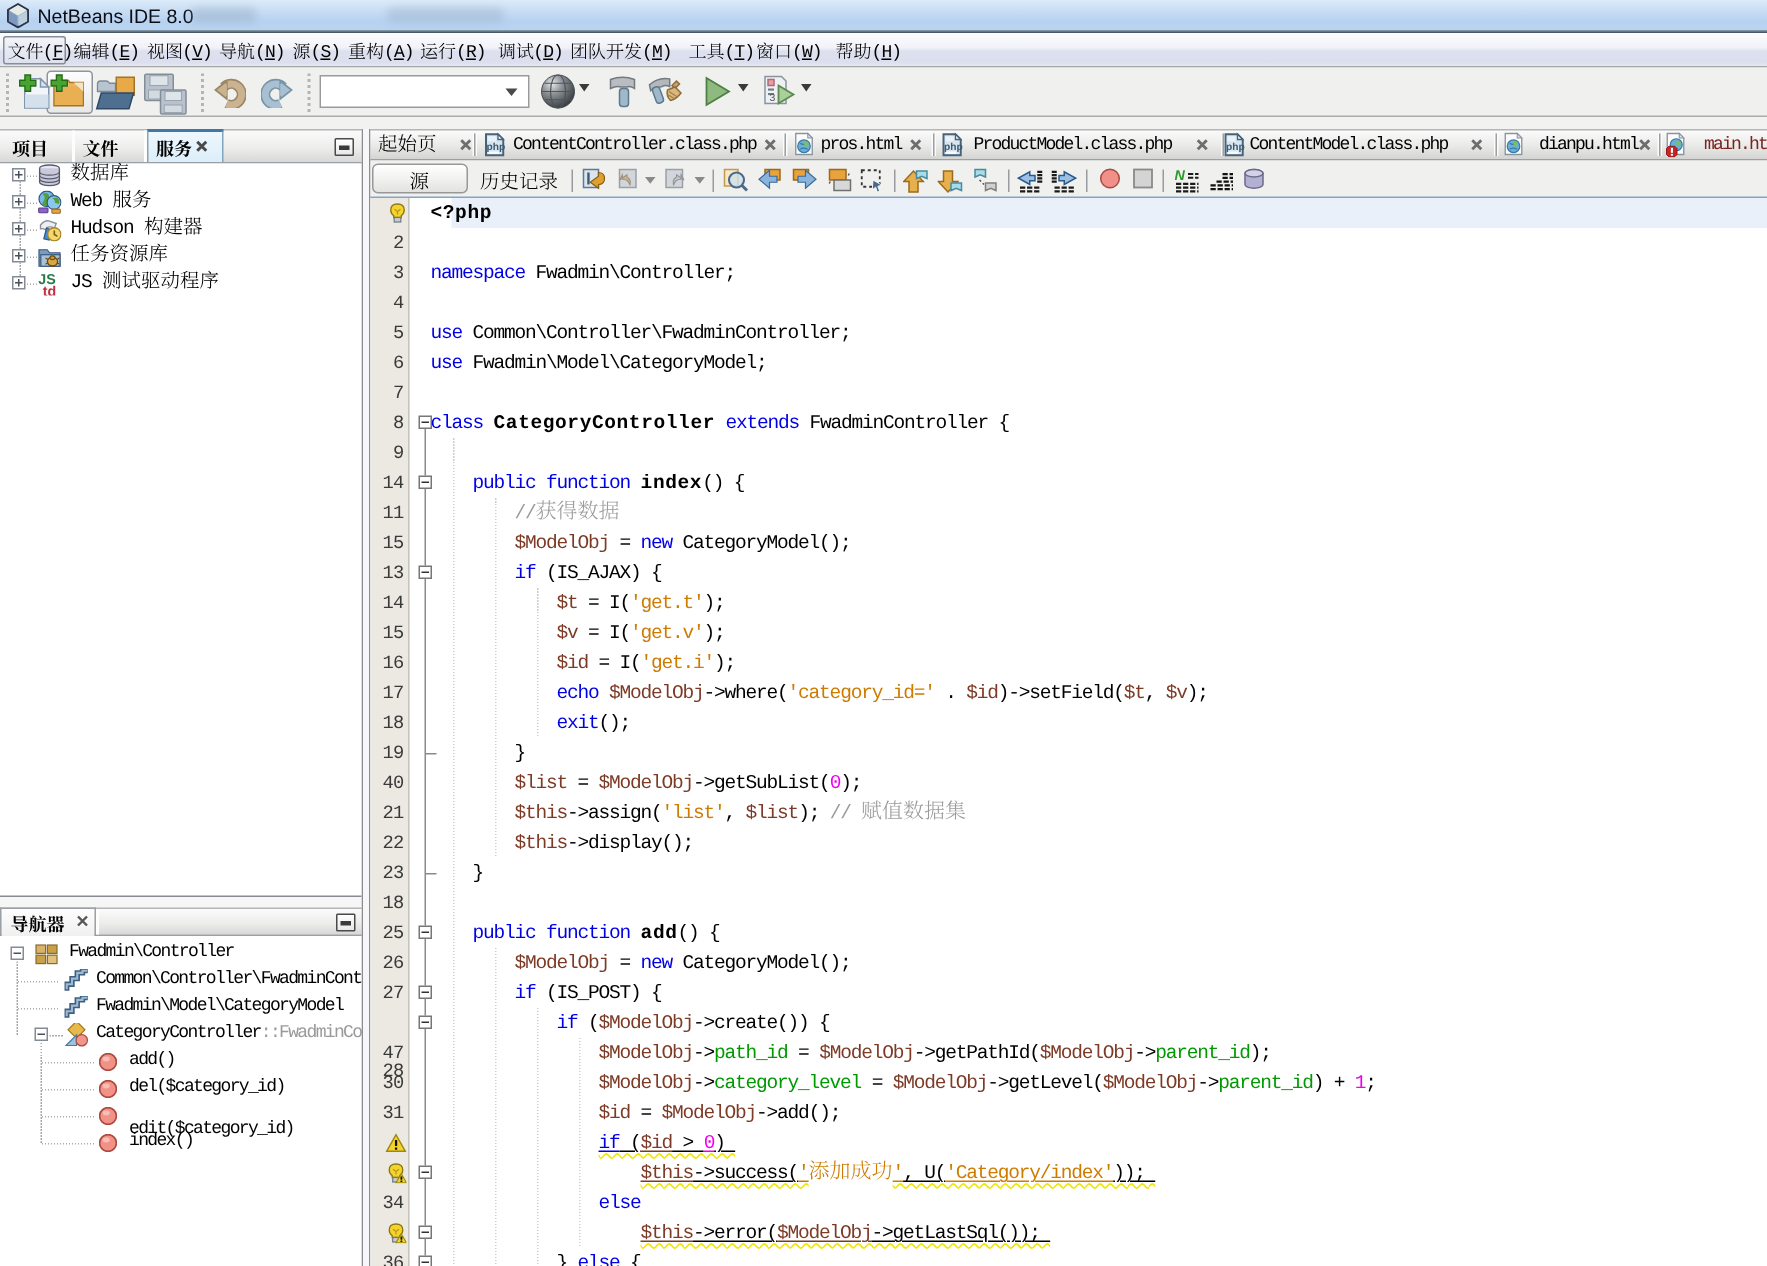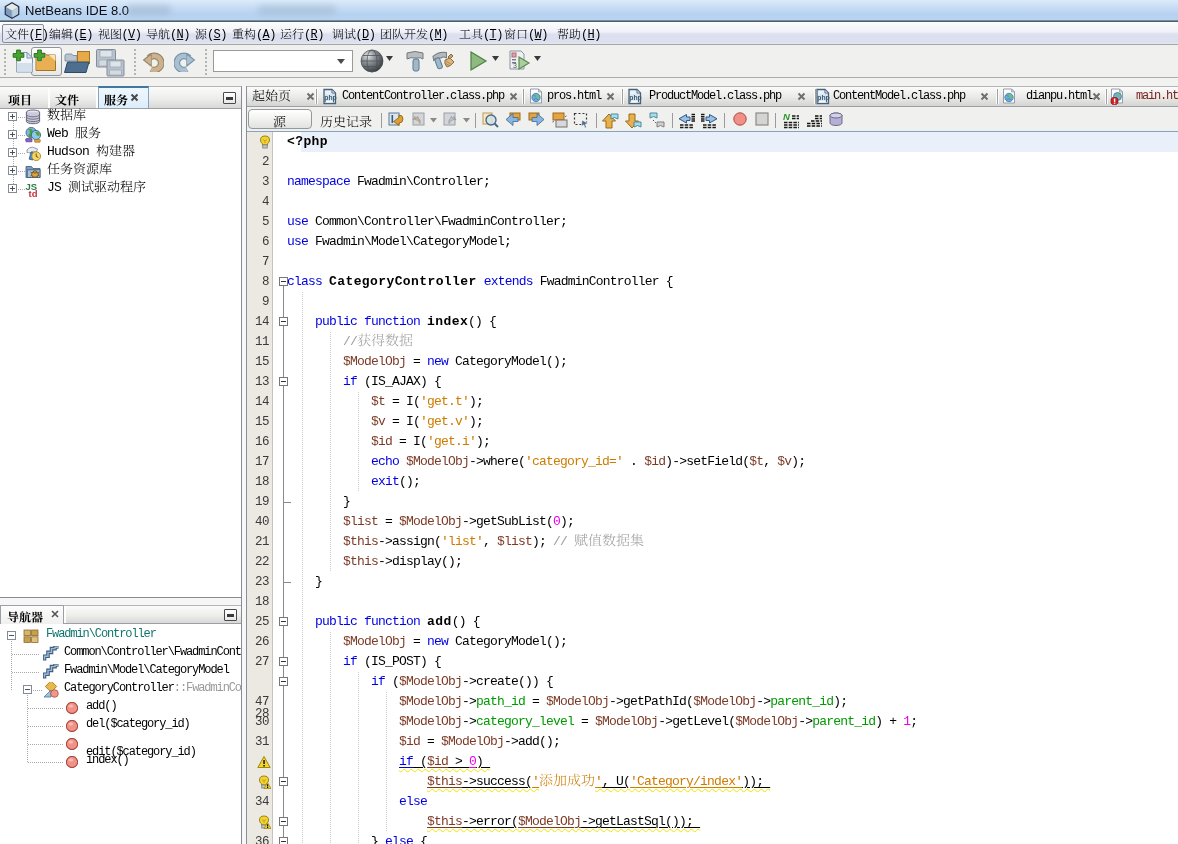--- a/index.html
+++ b/index.html
@@ -405,21 +405,21 @@
 <div class="dotv abs" style="left:27px;top:695px;height:67px"></div>
 <div class="ebox abs" style="left:7px;top:630.5px">
     <b></b>
   </div>
 <svg class="ic" style="left:23px;top:627.5px" width="16" height="16" viewBox="0 0 16 16">
     <rect x="1" y="2" width="6.4" height="5.6" fill="#d8b46a" stroke="#8a6a30" stroke-width="0.8"></rect>
     <rect x="8.6" y="2" width="6.4" height="5.6" fill="#c8a048" stroke="#8a6a30" stroke-width="0.8"></rect>
     <rect x="1" y="8.8" width="6.4" height="5.6" fill="#c8a048" stroke="#8a6a30" stroke-width="0.8"></rect>
     <rect x="8.6" y="8.8" width="6.4" height="5.6" fill="#e0c27e" stroke="#8a6a30" stroke-width="0.8"></rect>
   </svg>
-<div class="trow" style="left:46px;top:626.5px;font-size:12px;letter-spacing:-1.1px"><span style="color:#0f766e">Fwadmin\Controller</span></div>
+<div class="trow" style="left:46px;top:626.5px;font-size:12px;letter-spacing:-1.1px"><span style="color:#000000">Fwadmin\Controller</span></div>
 <div class="doth abs" style="left:12px;top:653.5px;width:28px"></div>
 <svg class="ic" style="left:43px;top:645.5px" width="16" height="16" viewBox="0 0 16 16">
     <path d="M1.5 14.5 L1.5 10.2 L5 10.2 L5 6.4 L8.5 6.4 L8.5 2.6 L12 2.6 L12 1 L15.5 1" fill="none" stroke="#3e5f82" stroke-width="3.6"></path>
     <path d="M1.5 13.5 L1.5 10.2 L5 10.2 L5 6.4 L8.5 6.4 L8.5 2.6 L12 2.6 L12 1.2 L15 1.2" fill="none" stroke="#9fbbd4" stroke-width="1.4"></path>
   </svg>
 <div class="trow" style="left:64px;top:644.5px;font-size:12px;letter-spacing:-1.1px"><span style="color:#000">Common\Controller\FwadminCont</span></div>
 <div class="doth abs" style="left:12px;top:671.5px;width:28px"></div>
 <svg class="ic" style="left:43px;top:663.5px" width="16" height="16" viewBox="0 0 16 16">
     <path d="M1.5 14.5 L1.5 10.2 L5 10.2 L5 6.4 L8.5 6.4 L8.5 2.6 L12 2.6 L12 1 L15.5 1" fill="none" stroke="#3e5f82" stroke-width="3.6"></path>
     <path d="M1.5 13.5 L1.5 10.2 L5 10.2 L5 6.4 L8.5 6.4 L8.5 2.6 L12 2.6 L12 1.2 L15 1.2" fill="none" stroke="#9fbbd4" stroke-width="1.4"></path>

